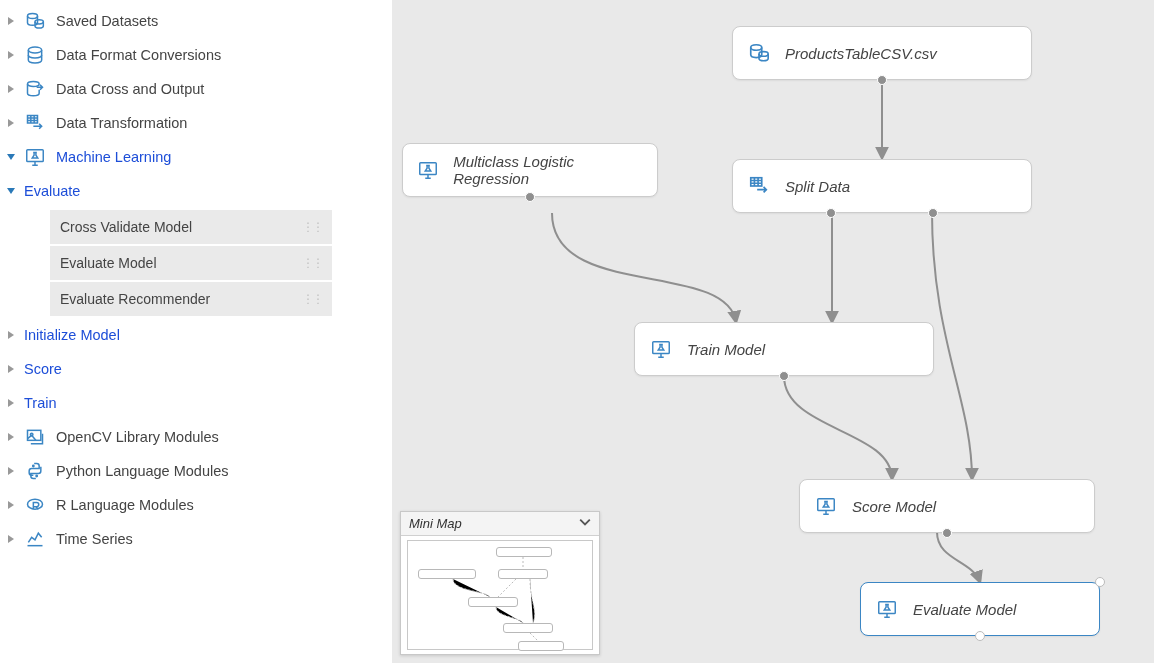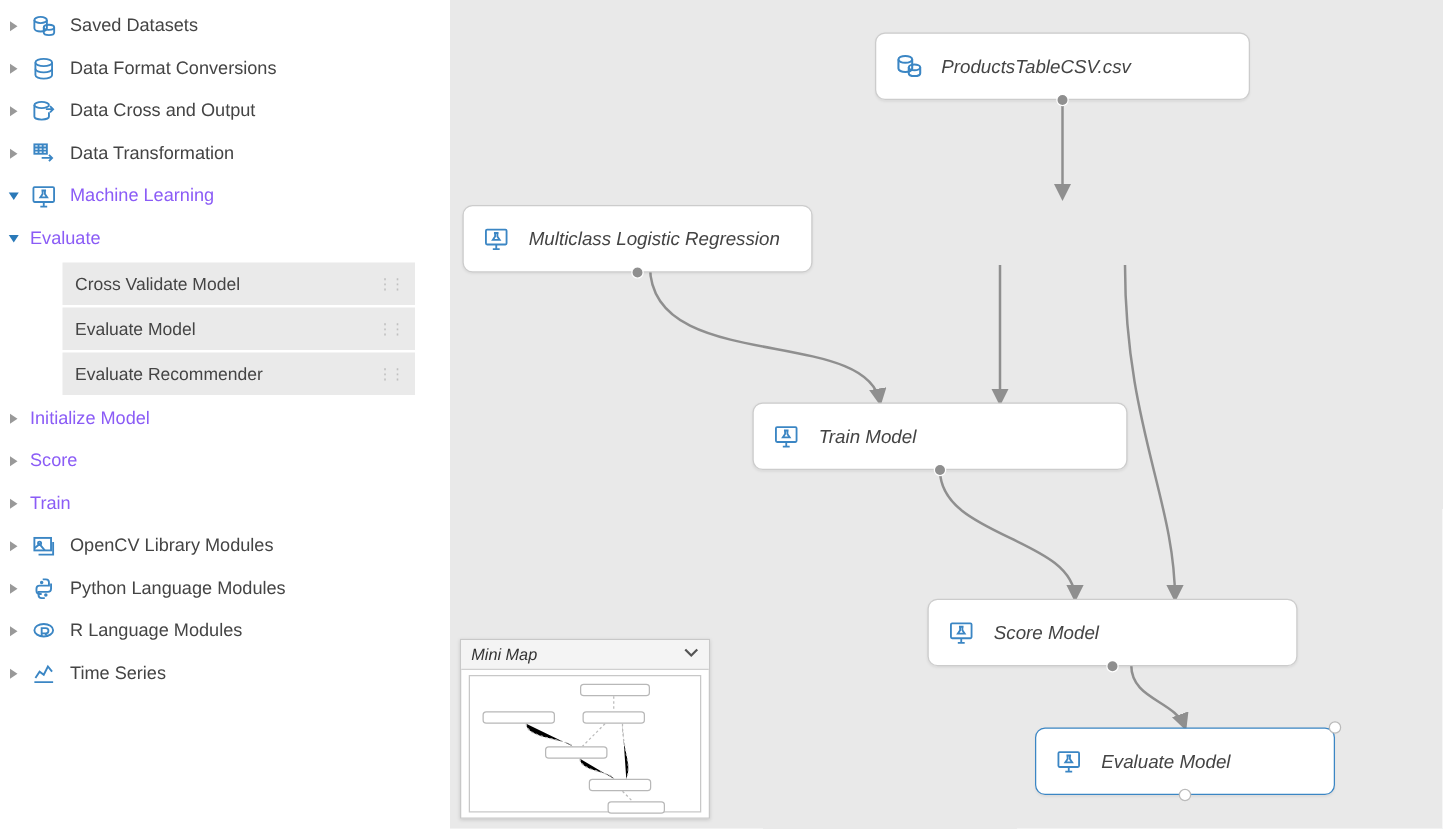--- a/index.html
+++ b/index.html
@@ -5,21 +5,21 @@
   * { box-sizing: border-box; }
   html, body {
     margin: 0; padding: 0;
     width: 1154px; height: 663px;
     font-family: "Segoe UI", Arial, sans-serif;
     font-size: 14px;
     color: #333;
     background: #fff;
     overflow: hidden;
   }
-  .app { display: flex; width: 100%; height: 100%; }
+  .app { display: flex; width: 100%; height: 100%; gap: 32px; }
   .sidebar {
     width: 360px;
     flex: 0 0 360px;
     height: 100%;
     background: #fff;
     overflow-y: auto;
     padding-top: 4px;
   }
   .canvas-area {
     flex: 1;
@@ -48,21 +48,21 @@
     width: 22px; height: 22px;
     margin-left: 8px;
     margin-right: 10px;
     display: flex; align-items: center; justify-content: center;
     color: #3b86c4;
   }
   .tree-label {
     color: #444;
     font-size: 14.5px;
   }
-  .tree-label.link { color: #8b5cf6; }
+  .tree-label.link { color: #1d4ed8; }
   .subcat .tree-label { font-weight: 400; }
   .leaf-row {
     display: flex; align-items: center;
     height: 34px;
     background: #eaeaea;
     margin: 2px 28px 2px 50px;
     padding: 16px 10px;
     cursor: grab;
     font-size: 14px;
     color: #444;
@@ -380,46 +380,58 @@
             <ellipse cx="9" cy="6" rx="6" ry="3"></ellipse>
             <path d="M3 6v8c0 1.7 2.7 3 6 3s6-1.3 6-3V6"></path>
             <ellipse cx="17" cy="13" rx="5" ry="2.5"></ellipse>
             <path d="M12 13v5c0 1.4 2.2 2.5 5 2.5s5-1.1 5-2.5v-5"></path>
           </svg>
         </span>
       <span>ProductsTableCSV.csv</span>
       <span class="port bottom"></span>
     </div>
 
-    <div class="node" style="left:10px; top:164px; width:280px">
+    <div class="node" style="left:10px; top:143px; width:256px">
       <span class="node-icon">
           <svg width="22" height="22" viewBox="0 0 24 24" fill="none" stroke="currentColor" stroke-width="1.6">
             <rect x="3" y="4" width="18" height="13" rx="1"></rect>
             <path d="M9 21h6M12 17v4"></path>
             <path d="M10 7h4M11 7v3l-2 3h6l-2-3V7"></path>
           </svg>
         </span>
       <span>Multiclass Logistic Regression</span>
       <span class="port bottom"></span>
     </div>
 
+    <div class="node" style="left:340px; top:159px; width:300px">
+      <span class="node-icon">
+          <svg width="22" height="22" viewBox="0 0 24 24" fill="none" stroke="currentColor" stroke-width="1.8">
+            <rect x="3" y="3" width="12" height="9"></rect>
+            <path d="M7 3v9M11 3v9M3 6h12M3 9h12"></path>
+            <path d="M10 16h10M17 13l3 3-3 3"></path>
+          </svg>
+        </span>
+      <span>Split Data</span>
+      <span class="port bottom" style="left:33%"></span>
+      <span class="port bottom" style="left:67%"></span>
+    </div>
 
     <div class="node" style="left:242px; top:322px; width:300px">
       <span class="node-icon">
           <svg width="22" height="22" viewBox="0 0 24 24" fill="none" stroke="currentColor" stroke-width="1.6">
             <rect x="3" y="4" width="18" height="13" rx="1"></rect>
             <path d="M9 21h6M12 17v4"></path>
             <path d="M10 7h4M11 7v3l-2 3h6l-2-3V7"></path>
           </svg>
         </span>
       <span>Train Model</span>
       <span class="port bottom"></span>
     </div>
 
-    <div class="node" style="left:382px; top:479px; width:296px">
+    <div class="node" style="left:407px; top:479px; width:296px">
       <span class="node-icon">
           <svg width="22" height="22" viewBox="0 0 24 24" fill="none" stroke="currentColor" stroke-width="1.6">
             <rect x="3" y="4" width="18" height="13" rx="1"></rect>
             <path d="M9 21h6M12 17v4"></path>
             <path d="M10 7h4M11 7v3l-2 3h6l-2-3V7"></path>
           </svg>
         </span>
       <span>Score Model</span>
       <span class="port bottom"></span>
     </div>

